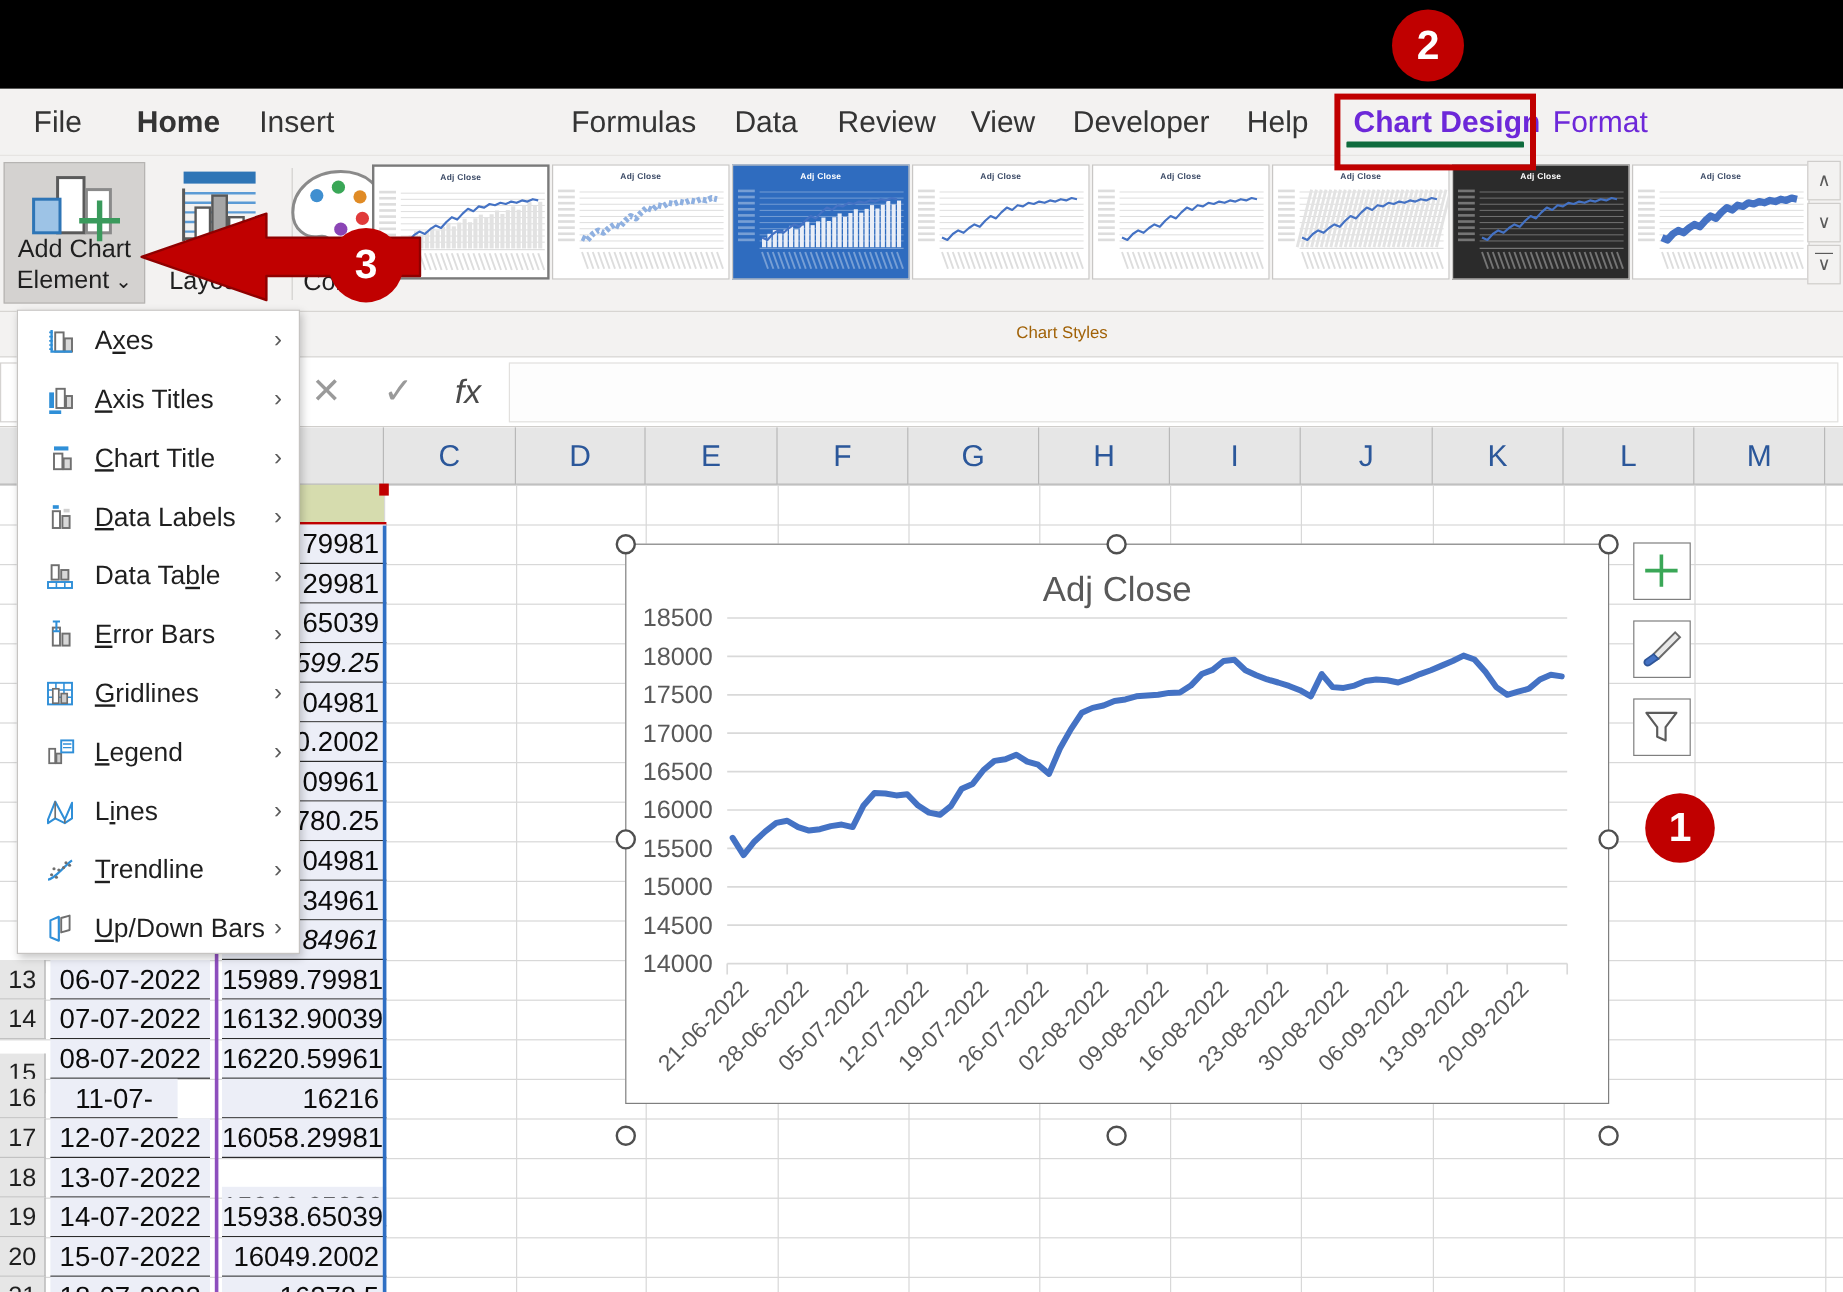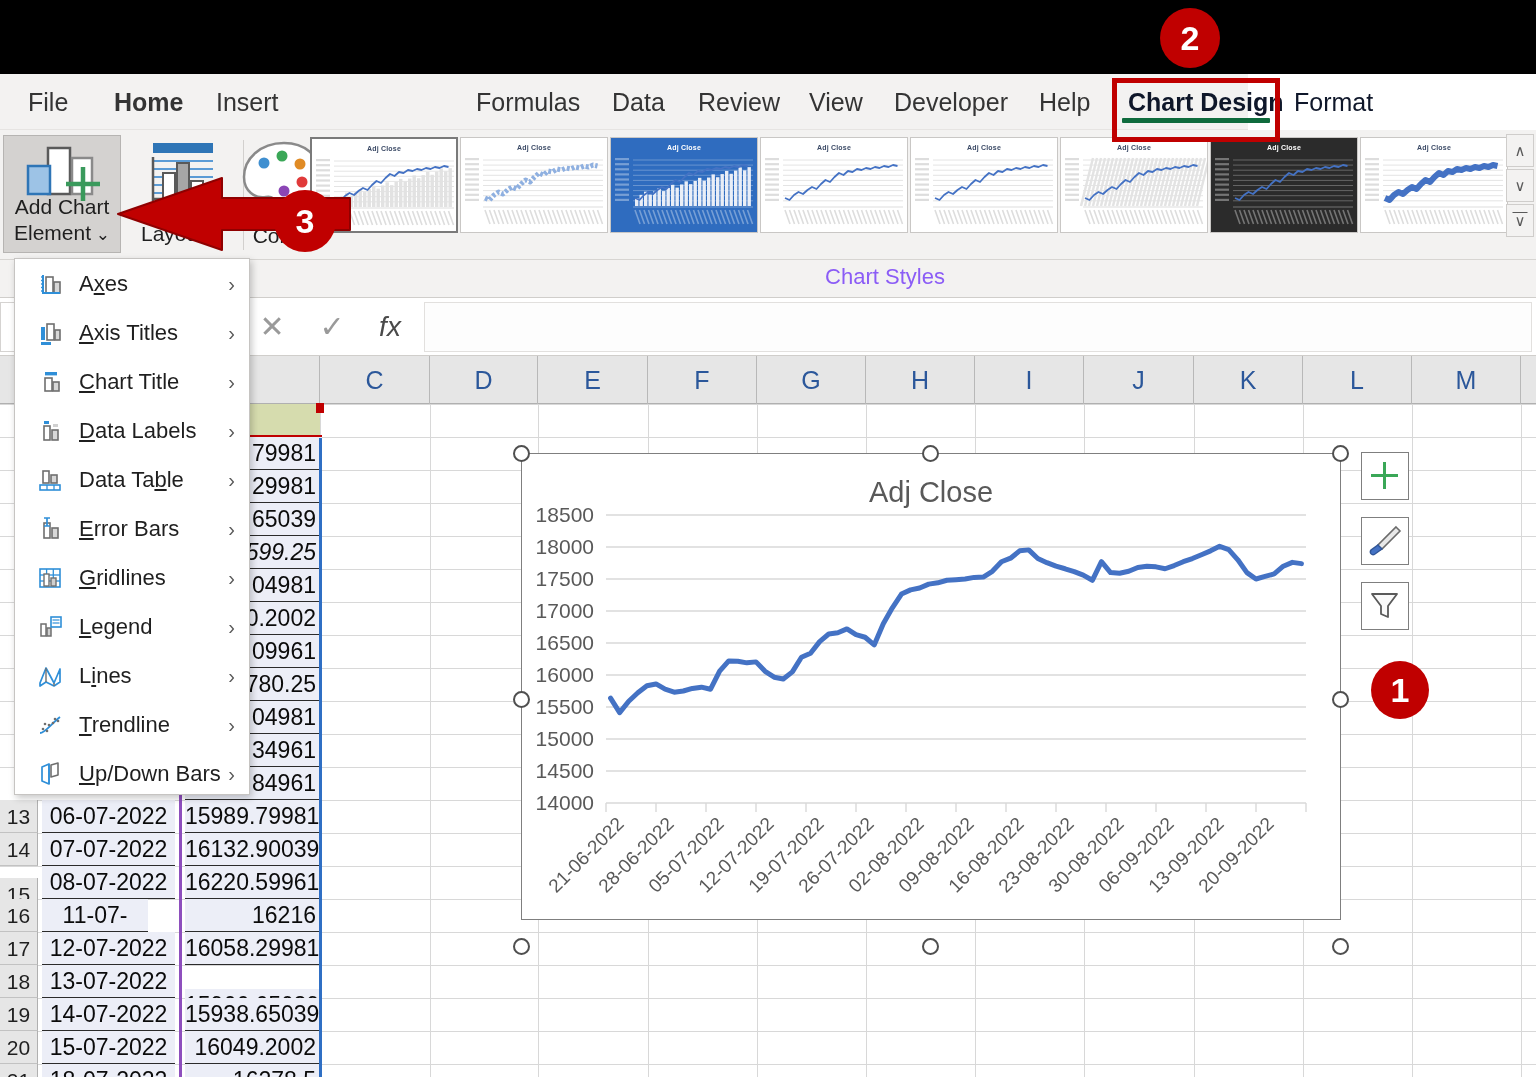--- a/index.html
+++ b/index.html
@@ -11,46 +11,46 @@
   }
 
   
   .topbar{
     position:absolute; left:0; top:0; width:1536px; height:74px;
     background:#000000;
   }
 
   
   .tabrow{
-    position:absolute; left:0; top:74px; width:1248px; height:56px;
+    position:absolute; left:0; top:74px; width:1536px; height:56px;
     background:#f3f2f1;
     border-bottom:1px solid #e6e4e2;
   }
   .tab{
     position:absolute; top:0; height:56px; line-height:56px;
     font-size:25px; color:#343434; white-space:nowrap;
     padding:0 6px;
   }
-  .tab.ctx{ color:#0f172a; font-weight:bold; }
+  .tab.ctx{ color:#6d28d9; font-weight:bold; }
   .tab-underline{
     position:absolute; height:5px; background:#0f6b3d; border-radius:1px;
   }
   .tab-hilite{
     position:absolute; border:5px solid #c00000; background:transparent;
   }
 
   
   .ribbon{
     position:absolute; left:0; top:130px; width:1536px; height:130px;
     background:#f3f2f1;
     border-bottom:1px solid #d7d5d2;
   }
   .ribbon-caption{
     position:absolute; top:260px; height:38px; line-height:34px;
-    font-size:22px; color:#8b5cf6; text-align:center;
+    font-size:14px; color:#a16207; text-align:center;
   }
   .captionband{
     position:absolute; left:0; top:260px; width:1536px; height:38px;
     background:#f3f2f1; border-bottom:1px solid #d0cecb;
   }
 
   .bigbtn{
     position:absolute; width:118px; height:118px;
     text-align:center; cursor:default;
   }
@@ -838,21 +838,21 @@
     <div class="datacell val" style="left: 185px; top: 81px; width: 137px;">79981</div>
     <div class="datacell val" style="left: 185px; top: 114px; width: 137px;">29981</div>
     <div class="datacell val" style="left: 185px; top: 147px; width: 137px;">65039</div>
     <div class="datacell val" style="left: 185px; top: 180px; width: 137px; font-style: italic;">599.25</div>
     <div class="datacell val" style="left: 185px; top: 213px; width: 137px;">04981</div>
     <div class="datacell val" style="left: 185px; top: 246px; width: 137px;">0.2002</div>
     <div class="datacell val" style="left: 185px; top: 279px; width: 137px;">09961</div>
     <div class="datacell val" style="left: 185px; top: 312px; width: 137px;">780.25</div>
     <div class="datacell val" style="left: 185px; top: 345px; width: 137px;">04981</div>
     <div class="datacell val" style="left: 185px; top: 378px; width: 137px;">34961</div>
-    <div class="datacell val" style="left: 185px; top: 411px; width: 137px;">84961</div>
+    <div class="datacell val" style="left: 185px; top: 411px; width: 137px; font-style: italic;">84961</div>
     <div class="rowhdr-cell" style="top: 444px;">13</div>
     <div class="datacell date" style="left: 42px; top: 444px; width: 133px;">06-07-2022</div>
     <div class="datacell val" style="left: 185px; top: 444px; width: 137px;">15989.79981</div>
     <div class="rowhdr-cell" style="top: 477px;">14</div>
     <div class="datacell date" style="left: 42px; top: 477px; width: 133px;">07-07-2022</div>
     <div class="datacell val" style="left: 185px; top: 477px; width: 137px;">16132.90039</div>
     <div class="rowhdr-cell" style="top: 522px;">15</div>
     <div class="datacell date" style="left: 42px; top: 510px; width: 133px;">08-07-2022</div>
     <div class="datacell val" style="left: 185px; top: 510px; width: 137px;">16220.59961</div>
     <div class="rowhdr-cell" style="top: 543px;">16</div>

